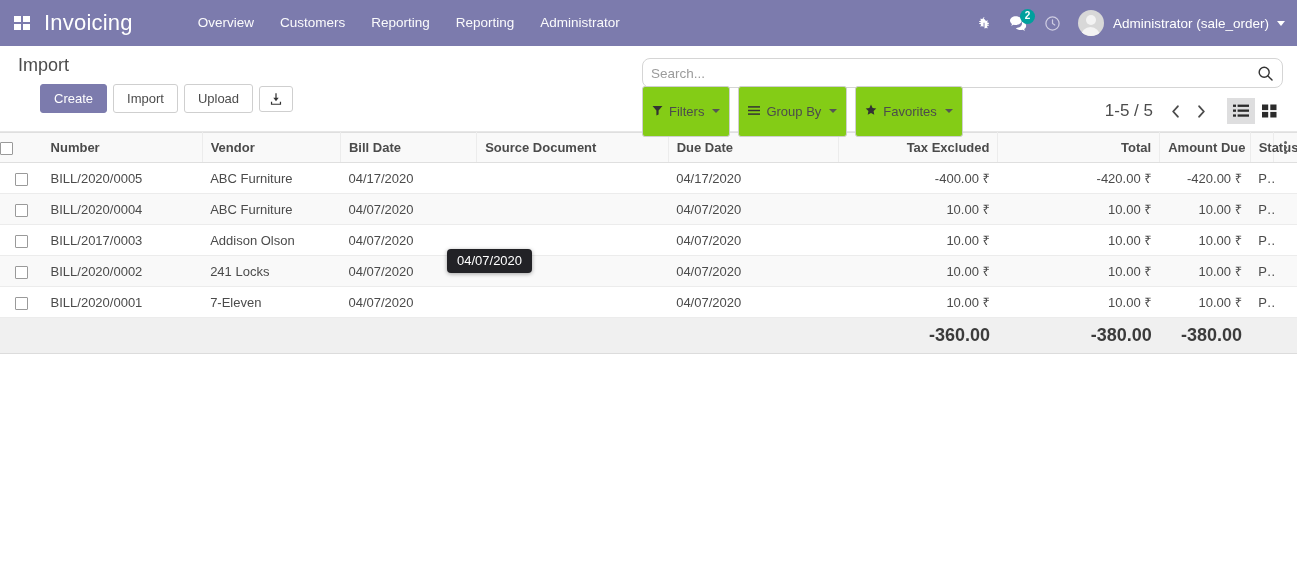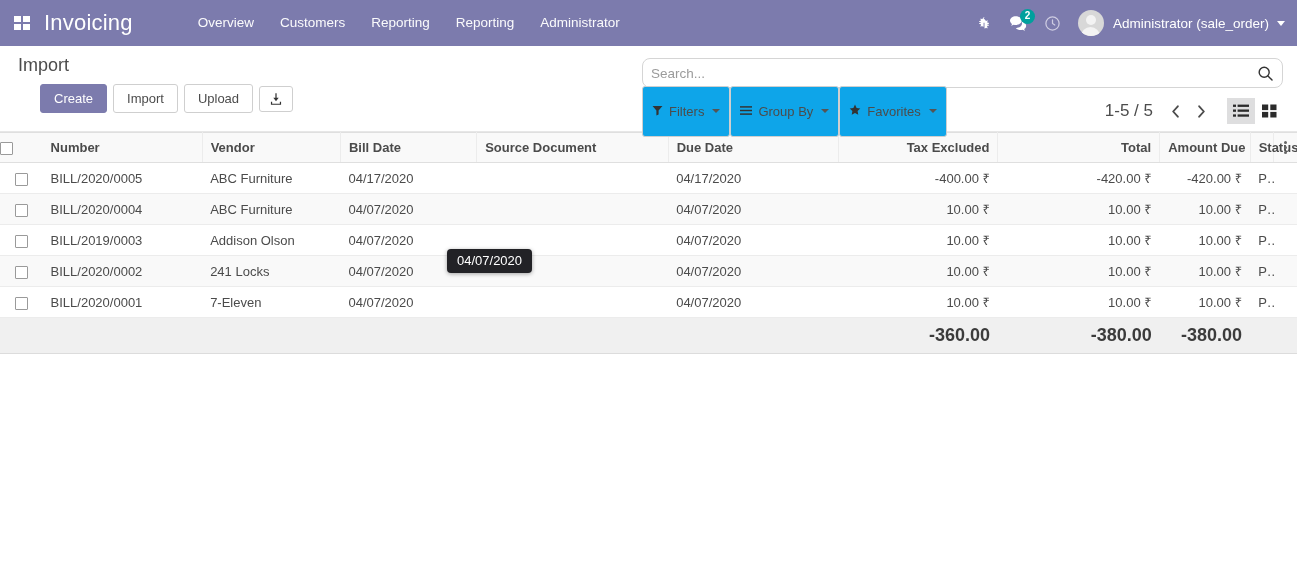--- a/index.html
+++ b/index.html
@@ -88,23 +88,23 @@
     font-family: "Liberation Sans", sans-serif; height: 26px; padding: 0 2px;
     background: transparent; caret-color: #333;
   }
   .search-input::placeholder { color: #9b9b9b; opacity: 1; }
   .search-go { cursor: pointer; display:flex; align-items:center; padding-left: 6px; }
 
   .filter-row { display: flex; align-items: center; margin-top: 9px; position: relative; height: 28px; }
   .fgroup { display: flex; }
   .fbtn {
     display: flex; align-items: center; gap: 6px;
-    font-size: 13px; color: #4c4c4c; background: #0ea5e9;
+    font-size: 13px; color: #4c4c4c; background: #84cc16;
     border: 1px solid #cfcfcf; padding: 16px 9px; cursor: pointer;
-    line-height: 17px; white-space: nowrap; border-radius: 3px; margin-right: 0;
+    line-height: 17px; white-space: nowrap; border-radius: 3px; margin-right: 8px;
   }
   .fbtn .cd { width:0;height:0;border-left:4px solid transparent;border-right:4px solid transparent;border-top:4px solid #555; margin-left:2px; }
 
   .pager { margin-left: auto; display: flex; align-items: center; gap: 2px; }
   .pager-text { font-size: 17px; color: #4c4c4c; margin-right: 8px; white-space: nowrap; }
   .pg-btn { width: 24px; height: 24px; display:flex; align-items:center; justify-content:center; cursor:pointer; color:#4c4c4c; }
 
   .view-switch { display: flex; margin-left: 12px; }
   .vs-btn {
     width: 28px; height: 26px; display:flex; align-items:center; justify-content:center;
@@ -364,21 +364,21 @@
           <td></td>
           <td>04/07/2020</td>
           <td class="num">10.00 ₹</td>
           <td class="num">10.00 ₹</td>
           <td class="num">10.00 ₹</td>
           <td>Posted</td>
           <td></td>
         </tr>
         <tr>
           <td class="cbcell"><span class="cbox"></span></td>
-          <td>BILL/2019/0003</td>
+          <td>BILL/2017/0003</td>
           <td>Addison Olson</td>
           <td>04/07/2020</td>
           <td></td>
           <td>04/07/2020</td>
           <td class="num">10.00 ₹</td>
           <td class="num">10.00 ₹</td>
           <td class="num">10.00 ₹</td>
           <td>Posted</td>
           <td></td>
         </tr>

